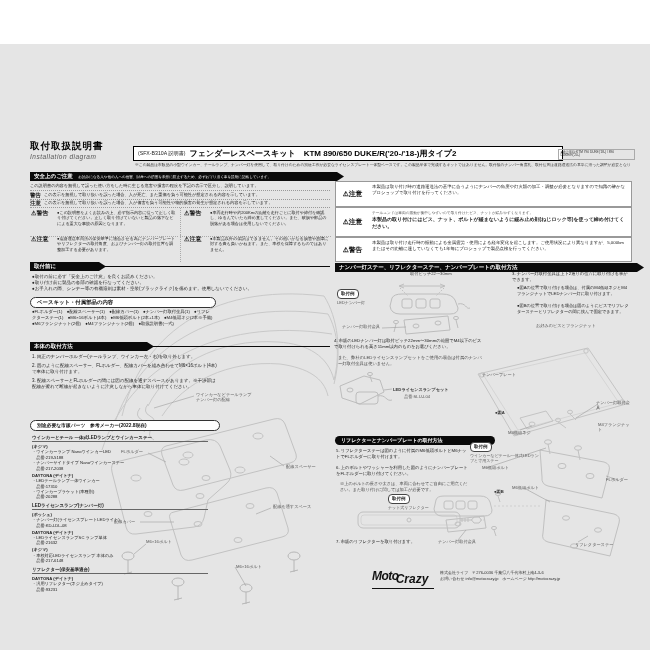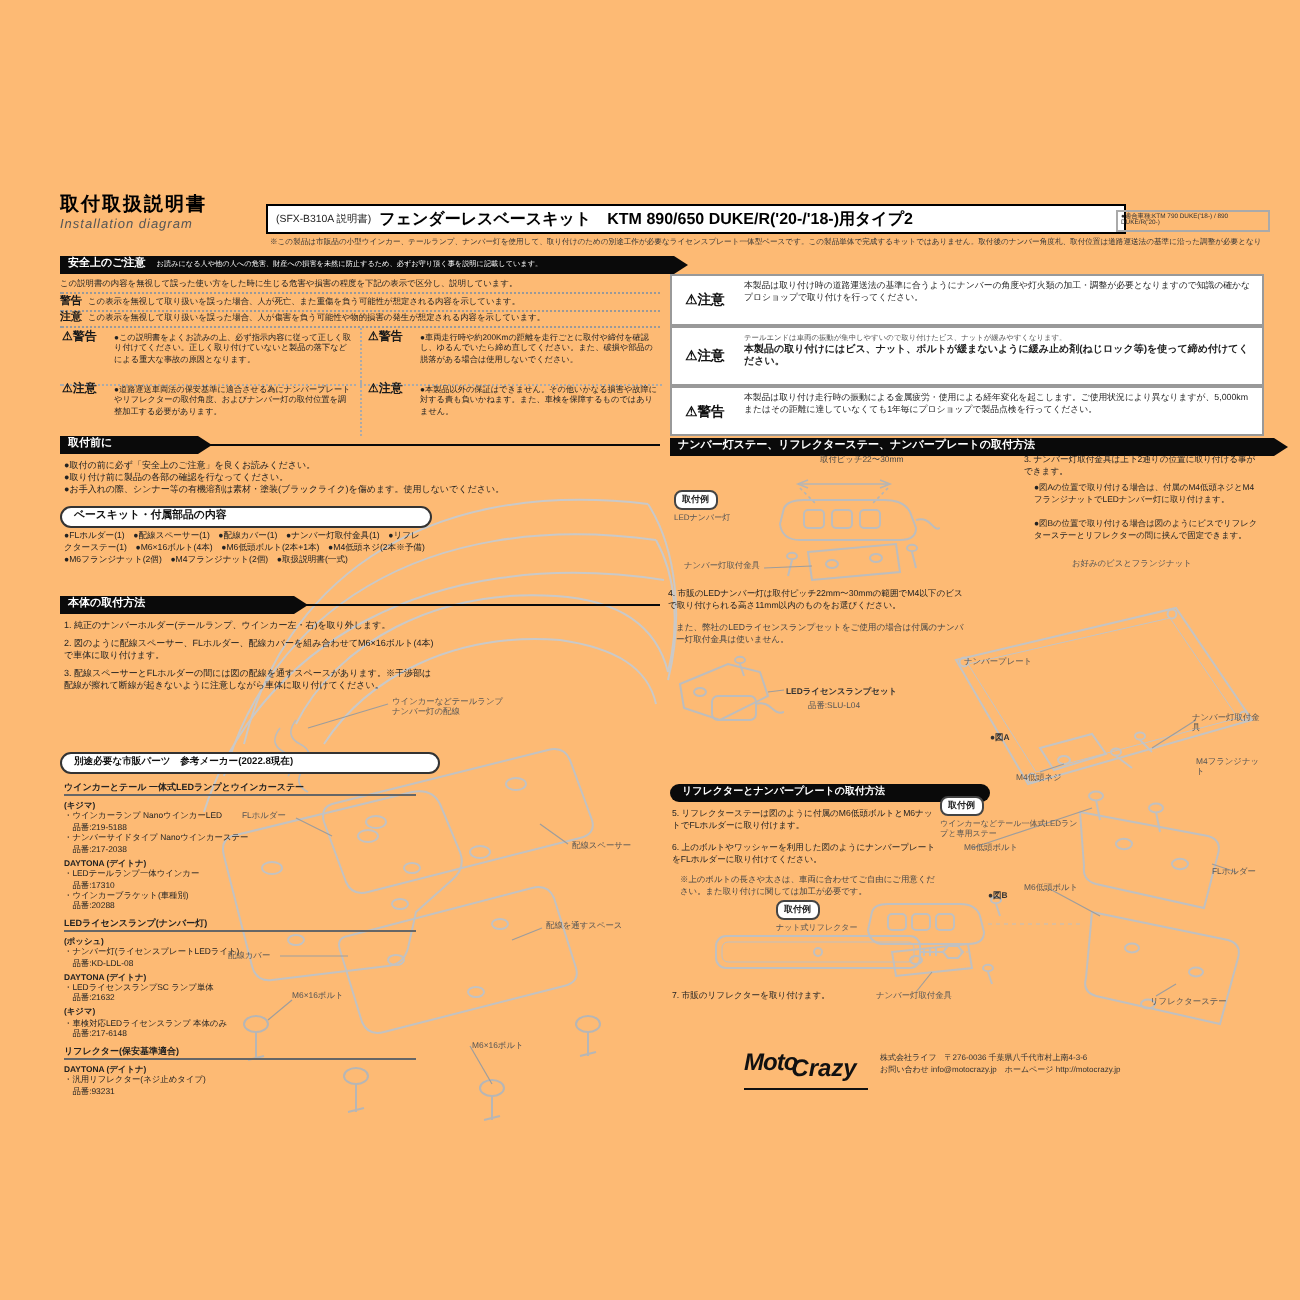--- a/index.html
+++ b/index.html
@@ -1,17 +1,17 @@
 <!DOCTYPE html>
 <html><head>
 <meta charset="utf-8">
 <style>
   html,body{margin:0;padding:0;background:#fff;}
   body{width:650px;height:650px;position:relative;font-family:"Liberation Sans",sans-serif;color:#1a1a1a;}
-  .sheet{position:absolute;inset:0;overflow:hidden;background:#fdba74;}
+  .sheet{position:absolute;inset:0;overflow:hidden;background:#e5e5e5;margin-top:44px;}
   .abs{position:absolute;}
   
   .doc-ja{font-size:9.5px;font-weight:bold;letter-spacing:1px;color:#000;}
   .doc-en{font-size:6.5px;font-style:italic;color:#555;margin-top:0px;letter-spacing:.5px;}
   .title-box{border:1px solid #000;height:13px;display:flex;align-items:center;padding:0 4px;white-space:nowrap;overflow:hidden;background:#fff;}
   .model{font-size:5.2px;color:#222;margin-right:4px;}
   .ptitle{font-size:8px;font-weight:bold;color:#000;}
   .fitment{font-size:3.2px;color:#333;border:0.5px solid #aaa;padding:0.5px 1.5px;line-height:1.2;}
   .subtitle{font-size:3.8px;color:#333;white-space:nowrap;overflow:hidden;}
   

